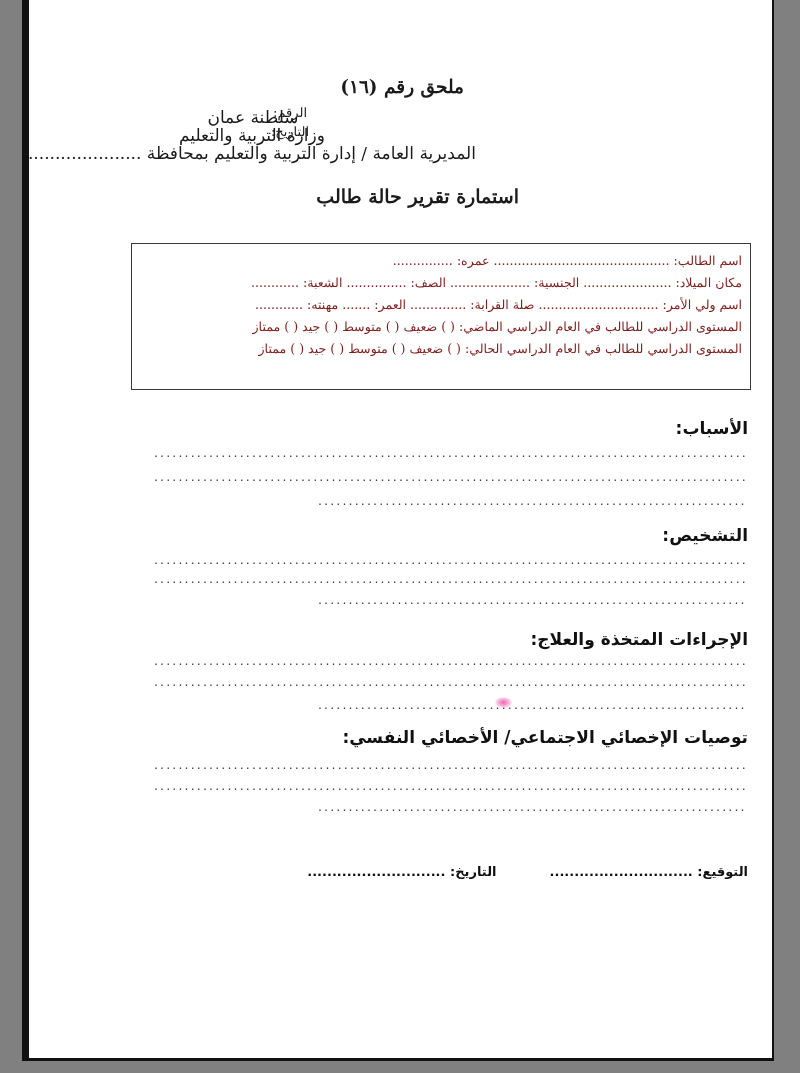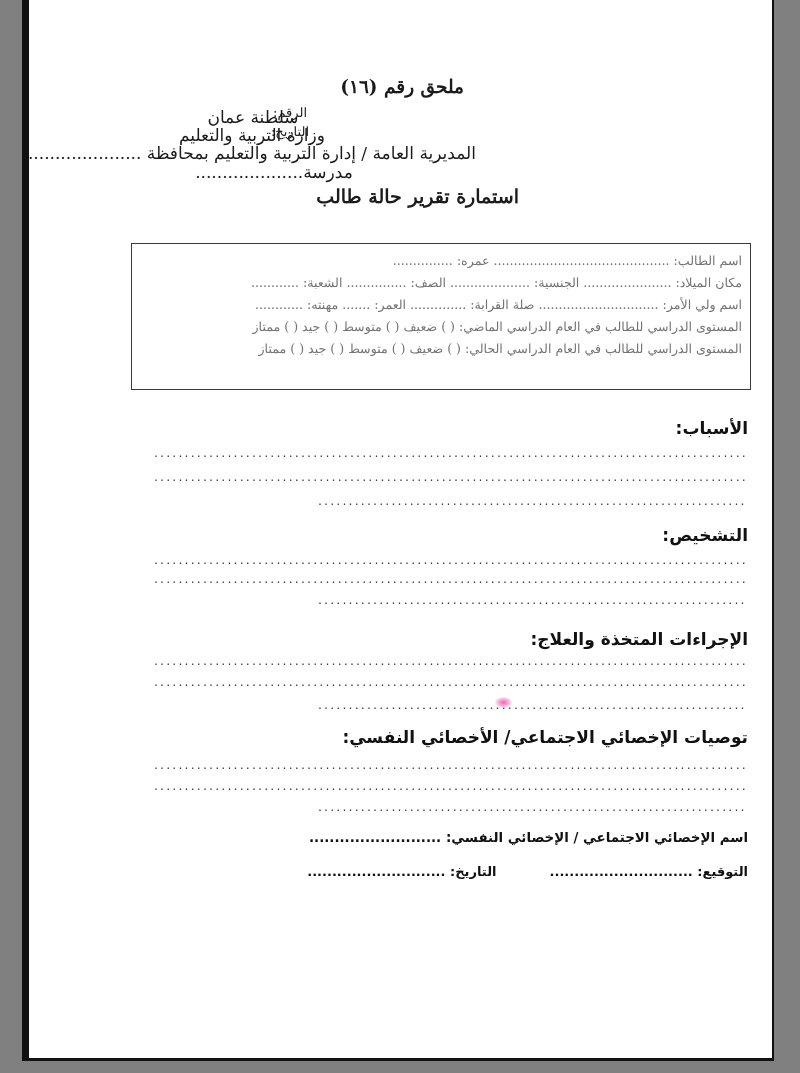--- a/index.html
+++ b/index.html
@@ -82,21 +82,21 @@
     width: 620px;
     height: 147px;
     border: 1.3px solid #3a3a3a;
     box-sizing: border-box;
   }
   .box-row {
     position: absolute;
     right: 8px;
     font-size: 12.6px;
     white-space: nowrap;
-    color: #737373;
+    color: #7f1d1d;
     direction: rtl;
     unicode-bidi: plaintext;
   }
   #box-row-0 { top: 9px; }
   #box-row-1 { top: 31px; }
   #box-row-2 { top: 53px; }
   #box-row-3 { top: 75px; }
   #box-row-4 { top: 97px; }
   .dots-inline { letter-spacing: 1.1px; }
 
@@ -171,21 +171,20 @@
 
 <div id="page-shadow"></div>
 
 <div id="page">
 
   <div class="t serif bold" id="appendix-title">ملحق رقم (١٦)</div>
 
   <div class="t serif hdr-right" id="org-line-1">سلطنة عمان</div>
   <div class="t serif hdr-right" id="org-line-2">وزارة التربية والتعليم</div>
   <div class="t serif hdr-right" id="org-line-3">المديرية العامة / إدارة التربية والتعليم بمحافظة ........................</div>
-  <div class="t serif hdr-right" id="org-line-4">مدرسة....................</div>
 
   <div class="t serif" id="num-label">الرقم:</div>
   <div class="t serif" id="date-label">التاريخ:</div>
 
   <div class="t serif bold" id="form-title">استمارة تقرير حالة طالب</div>
 
   <div id="info-box">
     <div class="box-row serif" id="box-row-0">اسم الطالب: ............................................    عمره: ...............</div>
     <div class="box-row serif" id="box-row-1">مكان الميلاد: ......................   الجنسية: ....................    الصف: ...............    الشعبة: ............</div>
     <div class="box-row serif" id="box-row-2">اسم ولي الأمر: ..............................   صلة القرابة: ..............   العمر: .......   مهنته: ............</div>
@@ -208,24 +207,20 @@
   <div class="dline" style="top:674px; right:24px; width:594px;">..............................................................................................................................</div>
   <div class="dline" style="top:697px; right:24px; width:430px;">................................................................................</div>
 
   <div id="pink-smudge"></div>
 
   <div class="sec-head" id="sec-recommend-head">توصيات الإخصائي الاجتماعي/ الأخصائي النفسي:</div>
   <div class="dline" style="top:757px; right:24px; width:594px;">..............................................................................................................................</div>
   <div class="dline" style="top:778px; right:24px; width:594px;">..............................................................................................................................</div>
   <div class="dline" style="top:799px; right:24px; width:430px;">................................................................................</div>
 
-  <div id="footer-name">
-    <span>اسم الإخصائي الاجتماعي / الإخصائي النفسي:</span>
-    <span class="dots-inline">..........................</span>
-  </div>
 
   <div id="footer-sig">
     <span>التوقيع:</span>
     <span class="dots-inline">.............................</span>
     <span style="display:inline-block;width:44px;"></span>
     <span>التاريخ:</span>
     <span class="dots-inline">............................</span>
   </div>
 
 </div>

